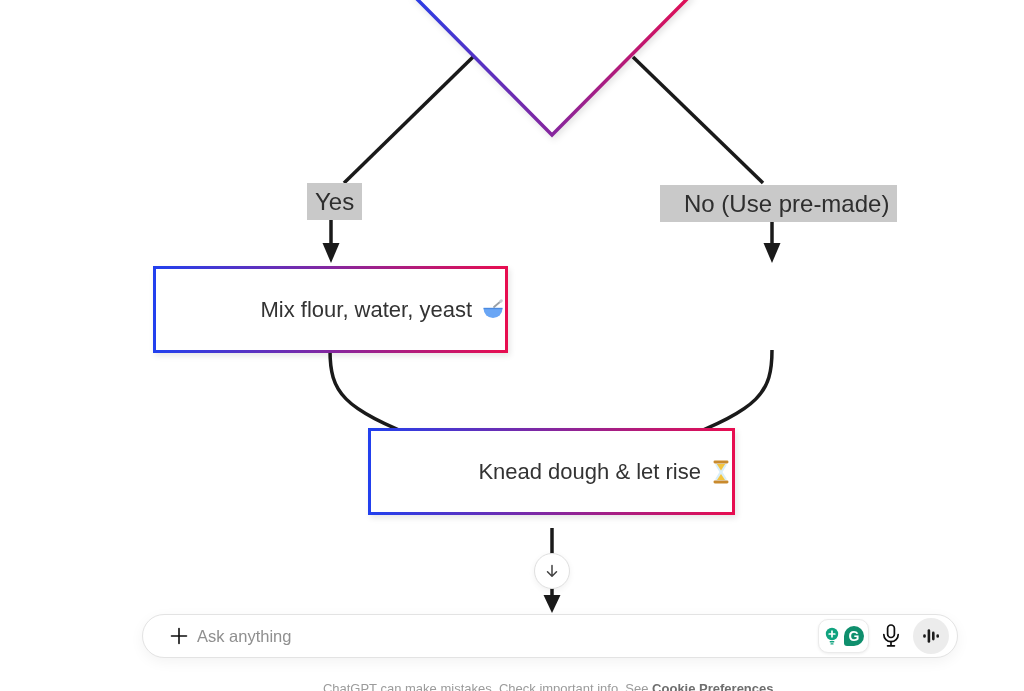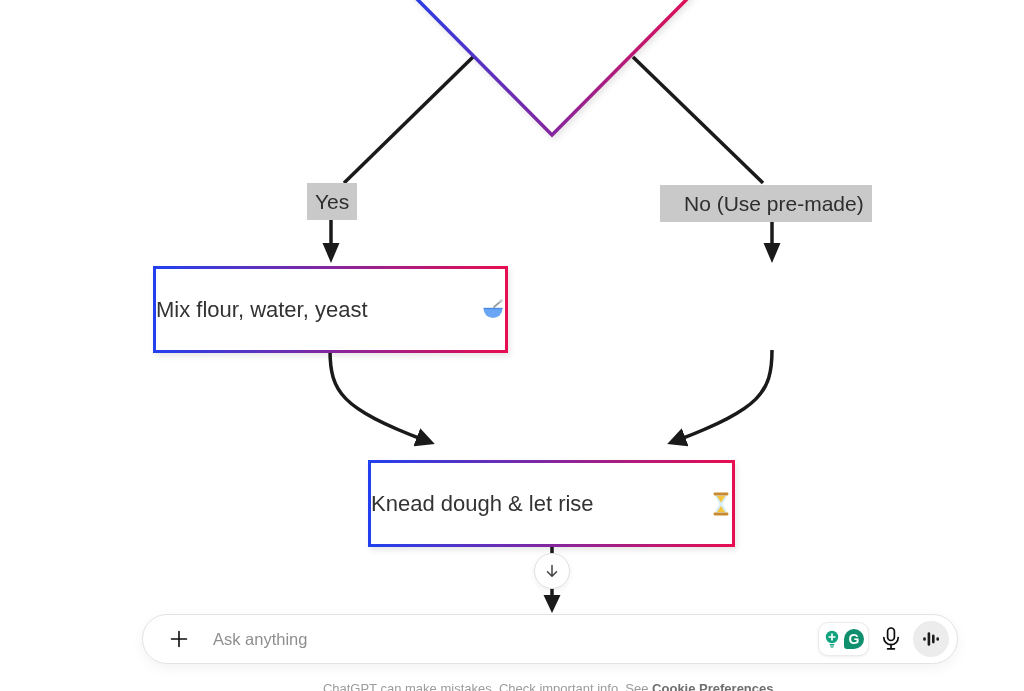--- a/index.html
+++ b/index.html
@@ -8,42 +8,42 @@
   :root{
     --grad-blue:#2240ee; --grad-red:#e70d50; --edge:#1a1a1a;
     --label-bg:#c9c9c9; --node-text:#333333;
   }
   
   .diagram-svg{position:absolute;left:0;top:0;pointer-events:none;}
   .edge{stroke:var(--edge);stroke-width:3.5;fill:none;}
   .edge-head{fill:var(--edge);stroke:none;}
   .diamond{stroke:url(#gradDiamond);stroke-width:3.5;fill:#ffffff;
            filter:drop-shadow(2px 3px 3px rgba(0,0,0,0.10));}
-  .flow-node{position:absolute;display:flex;align-items:center;justify-content:space-between;
+  .flow-node{position:absolute;display:flex;align-items:center;justify-content:flex-end;
              gap:9px;background:#fff;border:3px solid;
              border-image:linear-gradient(90deg,var(--grad-blue),var(--grad-red)) 1;
              box-shadow:2px 3px 6px rgba(0,0,0,0.10);
              font-size:22px;color:var(--node-text);white-space:nowrap;}
   .node-mix  {left:153px;top:266px;width:349px;height:81px;}
   .node-buy  {left:600px;top:266px;width:344px;height:81px;}
-  .node-knead{left:368px;top:460px;width:361px;height:81px;}
+  .node-knead{left:368px;top:428px;width:361px;height:81px;}
   .edge-label{position:absolute;background:var(--label-bg);color:#2e2e2e;
-              font-size:21px;line-height:27px;padding:5px 8px;white-space:nowrap;}
+              font-size:24px;line-height:27px;padding:5px 8px;white-space:nowrap;}
   .label-yes{left:307px;top:183px;}
   .label-no {left:660px;top:185px;padding-left:24px;}
   .emoji{display:inline-flex;align-items:center;}
   
   .scroll-btn{position:absolute;left:534px;top:553px;width:36px;height:36px;border-radius:50%;
               background:#fff;border:1px solid #e0e0e0;box-shadow:0 2px 6px rgba(0,0,0,0.06);
               display:flex;align-items:center;justify-content:center;cursor:pointer;}
   
-  .composer{position:absolute;left:142px;top:614px;width:816px;height:50px;
+  .composer{position:absolute;left:142px;top:614px;width:816px;height:44px;
             background:#fff;border:1px solid #e3e3e3;border-radius:29px;
             box-shadow:0 4px 14px rgba(0,0,0,0.05);
-            display:flex;align-items:center;padding:0 8px 0 20px;box-sizing:border-box;gap:16px;}
+            display:flex;align-items:center;padding:0 8px 0 20px;box-sizing:border-box;gap:0;}
   .plus-btn{width:32px;height:32px;border:none;background:transparent;display:flex;
             align-items:center;justify-content:center;cursor:pointer;padding:0;}
   .composer-input{flex:1;border:none;outline:none;font-size:16.5px;color:#0d0d0d;
                   font-family:"Liberation Sans",sans-serif;background:transparent;min-width:50px;}
   .composer-input::placeholder{color:#8f8f8f;opacity:1;}
   .composer-right{display:flex;align-items:center;gap:10px;}
   .grammarly{display:flex;align-items:center;gap:3px;height:32px;padding:0 4px;
              background:#fff;border:1px solid #ebebeb;border-radius:10px;
              box-shadow:0 1px 3px rgba(0,0,0,0.07);cursor:pointer;}
   .g-badge{width:20px;height:20px;border-radius:10px 10px 10px 3px;background:#0f8f6d;

